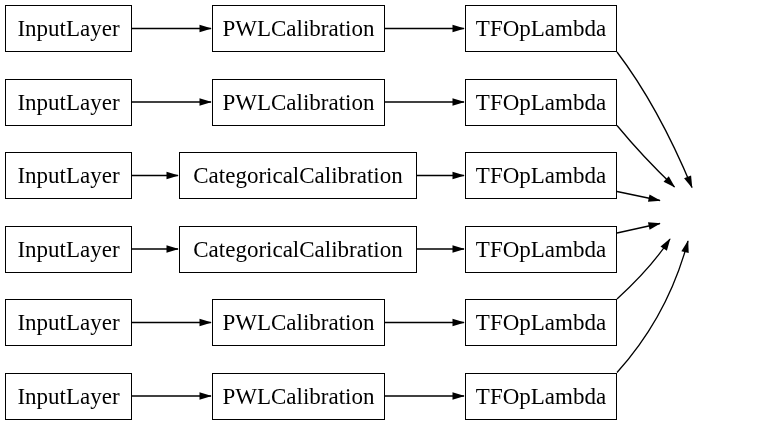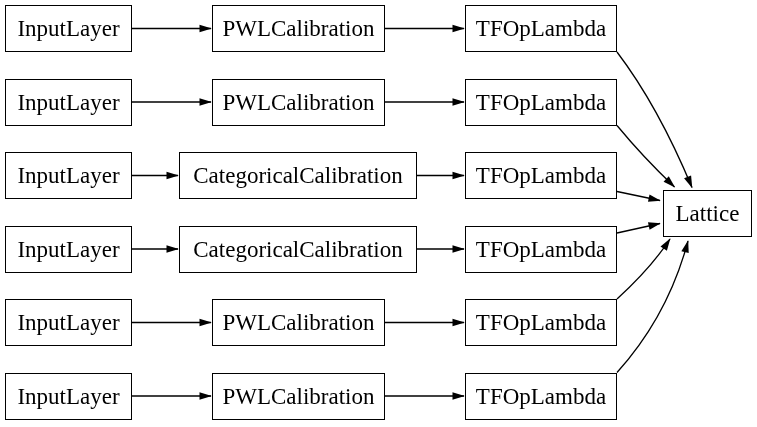--- a/index.html
+++ b/index.html
@@ -74,15 +74,14 @@
   <div class="node" style="left:212px; top:299px;  width:173px; height:47px;">PWLCalibration</div>
   <div class="node" style="left:212px; top:372.5px;width:173px; height:47px;">PWLCalibration</div>
 
   <div class="node" style="left:465px; top:5px;    width:152px; height:47px;">TFOpLambda</div>
   <div class="node" style="left:465px; top:78.5px; width:152px; height:47px;">TFOpLambda</div>
   <div class="node" style="left:465px; top:152px;  width:152px; height:47px;">TFOpLambda</div>
   <div class="node" style="left:465px; top:225.5px;width:152px; height:47px;">TFOpLambda</div>
   <div class="node" style="left:465px; top:299px;  width:152px; height:47px;">TFOpLambda</div>
   <div class="node" style="left:465px; top:372.5px;width:152px; height:47px;">TFOpLambda</div>
 
-  <div class="node" style="left:663px; top:190px;  width:89px;  height:47px;">Lattice</div>
 
 </div>
 
 </body></html>

